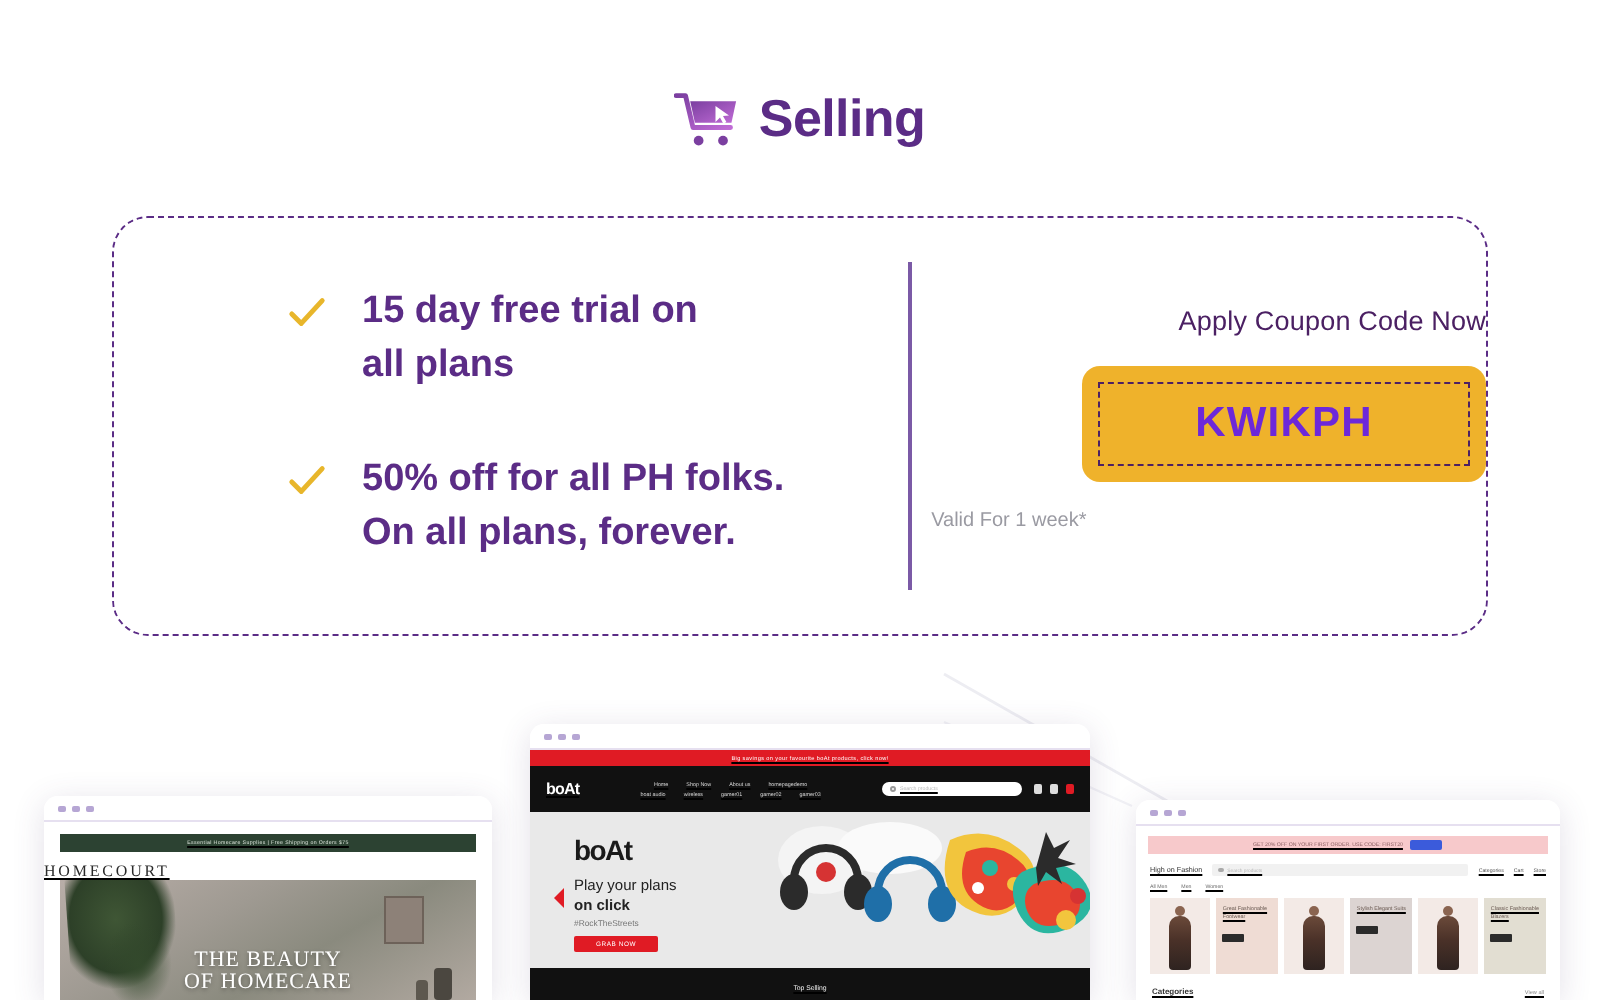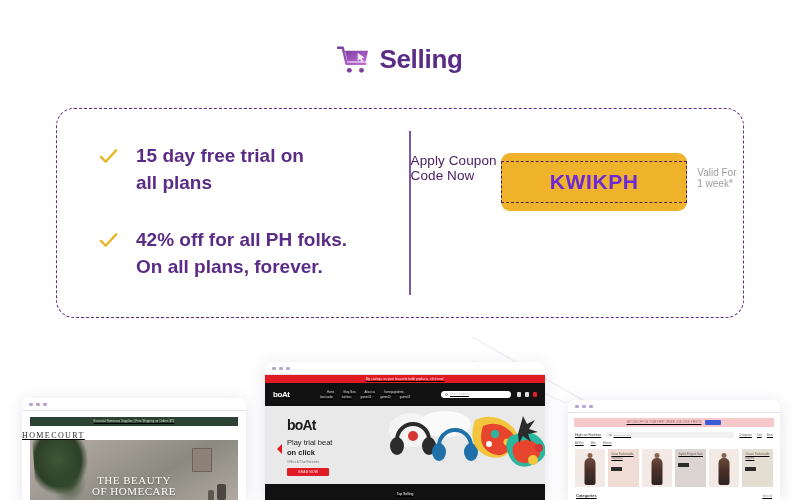--- a/index.html
+++ b/index.html
@@ -26,20 +26,21 @@
 
   
   .coupon-card {
     position: absolute;
     left: 56px; top: 108px;
     width: 688px; height: 210px;
     border: 1.6px dashed #5B2C86;
     border-radius: 18px;
     display: flex;
     align-items: stretch;
+    padding-left: 45px;
   }
   .card-left {
     width: 352px;
     padding: 34px 0 0 42px;
     position: relative;
   }
   .benefit {
     display: flex;
     align-items: flex-start;
     gap: 18px;
@@ -54,22 +55,22 @@
   .divider {
     width: 1.6px;
     background: #7B5AA6;
     margin: 22px 0;
     flex: 0 0 1.6px;
   }
   .card-right {
     flex: 1;
     padding: 44px 0 0 0;
     display: flex;
-    flex-direction: row;
-    align-items: flex-start;
+    flex-direction: column;
+    align-items: flex-end;
   }
   .apply-label {
     font-size: 13.5px;
     color: #4B2063;
     margin-bottom: 15px;
     letter-spacing: 0.1px;
   }
   .coupon-btn {
     width: 202px; height: 58px;
     background: #EFB22B;
@@ -315,21 +316,21 @@
         <path d="M2 10.5 L7 15.5 L18 3.5" fill="none" stroke="#E8B62B" stroke-width="2.6" stroke-linecap="round" stroke-linejoin="round"></path>
       </svg>
       <div class="benefit-text">15 day free trial on
 all plans</div>
     </div>
 
     <div class="benefit">
       <svg class="check-icon" viewBox="0 0 20 20">
         <path d="M2 10.5 L7 15.5 L18 3.5" fill="none" stroke="#E8B62B" stroke-width="2.6" stroke-linecap="round" stroke-linejoin="round"></path>
       </svg>
-      <div class="benefit-text">42% off for all PH folks.
+      <div class="benefit-text">50% off for all PH folks.
 On all plans, forever.</div>
     </div>
 
   </div>
 
   <div class="divider"></div>
 
   <div class="card-right">
     <div class="apply-label">Apply Coupon Code Now</div>
     <button class="coupon-btn">
@@ -407,21 +408,21 @@
         <i></i>
         <i></i>
         <i class="cart"></i>
       </div>
     </div>
 
     <div class="bt-hero">
       <div class="bt-arrow"></div>
       <div class="bt-hero-logo">boAt</div>
       <div class="bt-hero-h">
-        <span>Play trial beat</span>
+        <span>Play your plans</span>
         <b>on click</b>
       </div>
       <div class="bt-hash">#RockTheStreets</div>
       <div class="bt-cta">
         <span>GRAB NOW</span>
       </div>
 
       <svg style="position:absolute;left:118px;top:4px;width:162px;height:74px;" viewBox="0 0 162 74">
         <ellipse cx="28" cy="20" rx="22" ry="17" fill="#f4f4f4"></ellipse>
         <ellipse cx="62" cy="14" rx="26" ry="13" fill="#fafafa"></ellipse>

